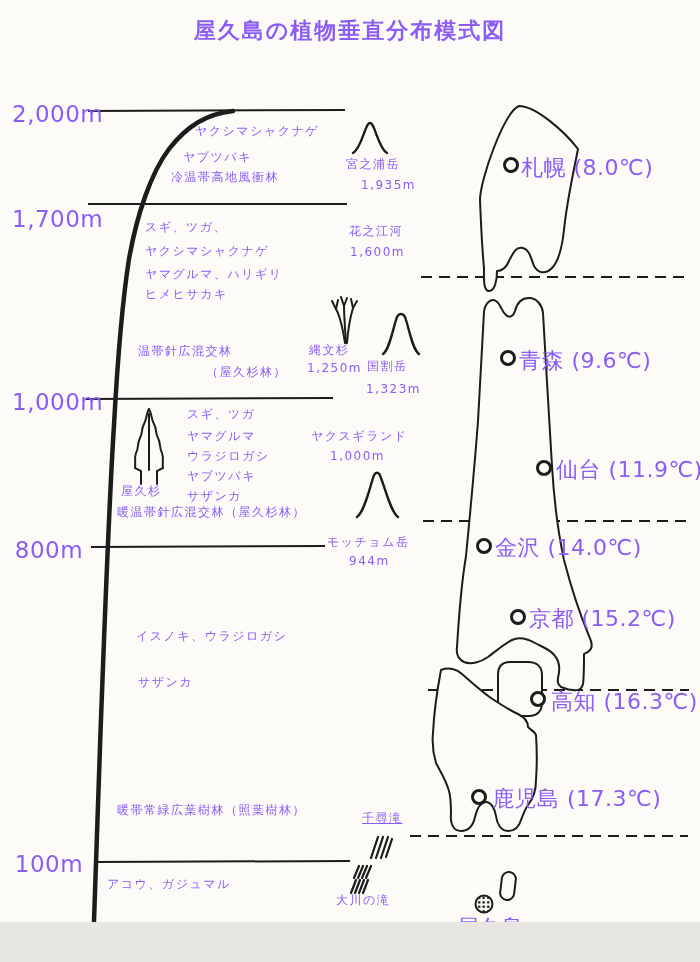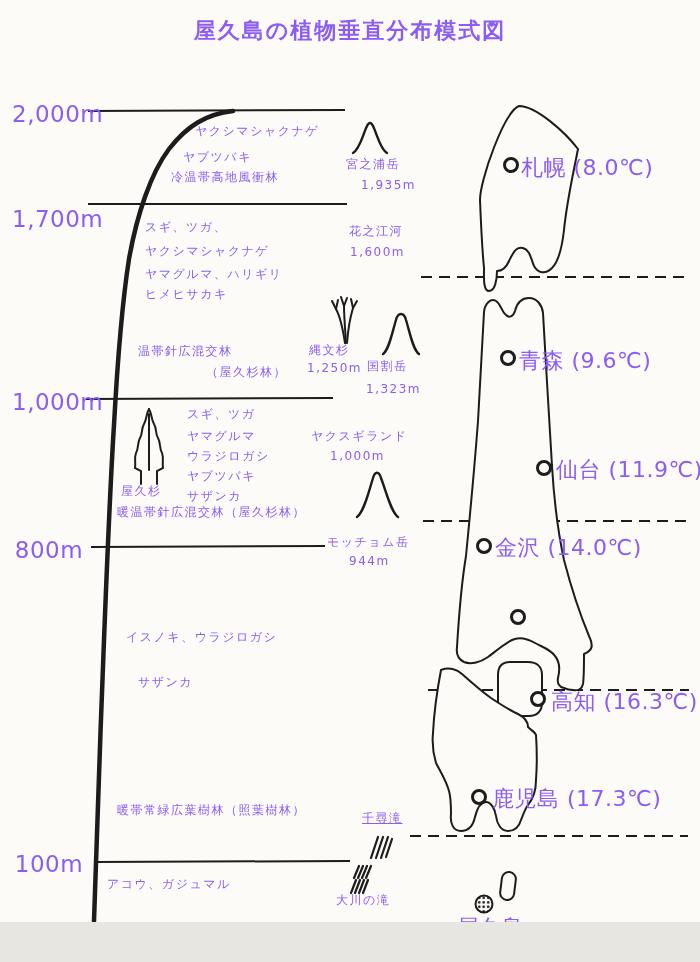--- a/index.html
+++ b/index.html
@@ -162,21 +162,21 @@
   <div class="t" style="left:206px;top:366px;">（屋久杉林）</div>
 
   <div class="t" style="left:187px;top:408px;text-align:center;">スギ、ツガ</div>
   <div class="t" style="left:187px;top:430px;">ヤマグルマ</div>
   <div class="t" style="left:187px;top:450px;">ウラジロガシ</div>
   <div class="t" style="left:187px;top:470px;">ヤブツバキ</div>
   <div class="t" style="left:187px;top:490px;">サザンカ</div>
   <div class="t" style="left:121px;top:485px;">屋久杉</div>
   <div class="t" style="left:117px;top:506px;">暖温帯針広混交林（屋久杉林）</div>
 
-  <div class="t" style="left:126px;top:631px;">イスノキ、ウラジロガシ</div>
+  <div class="t" style="left:136px;top:631px;font-family:Liberation Mono, monospace;">イスノキ、ウラジロガシ</div>
   <div class="t" style="left:138px;top:676px;">サザンカ</div>
   <div class="t" style="left:117px;top:804px;">暖帯常緑広葉樹林（照葉樹林）</div>
 
   <div class="t" style="left:107px;top:878px;text-align:right;">アコウ、ガジュマル</div>
 
   <div class="t" style="left:346px;top:158px;">宮之浦岳</div>
   <div class="t" style="left:348px;top:179px;margin-left:13px;">1,935m</div>
 
   <div class="t" style="left:349px;top:225px;">花之江河</div>
   <div class="t" style="left:350px;top:246px;">1,600m</div>
@@ -193,17 +193,18 @@
   <div class="t" style="left:327px;top:536px;">モッチョム岳</div>
   <div class="t" style="left:349px;top:555px;">944m</div>
 
   <div class="t" style="left:362px;top:812px;text-decoration:underline;">千尋滝</div>
   <div class="t" style="left:336px;top:894px;">大川の滝</div>
 
   <div class="t big" style="left:521px;top:155px;">札幌 (8.0℃)</div>
   <div class="t big" style="left:519px;top:348px;">青森 (9.6℃)</div>
   <div class="t big" style="left:556px;top:457px;">仙台 (11.9℃)</div>
   <div class="t big" style="left:495px;top:535px;">金沢 (14.0℃)</div>
+  <div class="t big" style="left:529px;top:606px;">京都 (15.2℃)</div>
   <div class="t big" style="left:551px;top:689px;">高知 (16.3℃)</div>
   <div class="t big" style="left:492px;top:786px;">鹿児島 (17.3℃)</div>
   <div class="t big" style="left:457px;top:915px;">屋久島</div>
 
 </div>
 
 </body></html>

